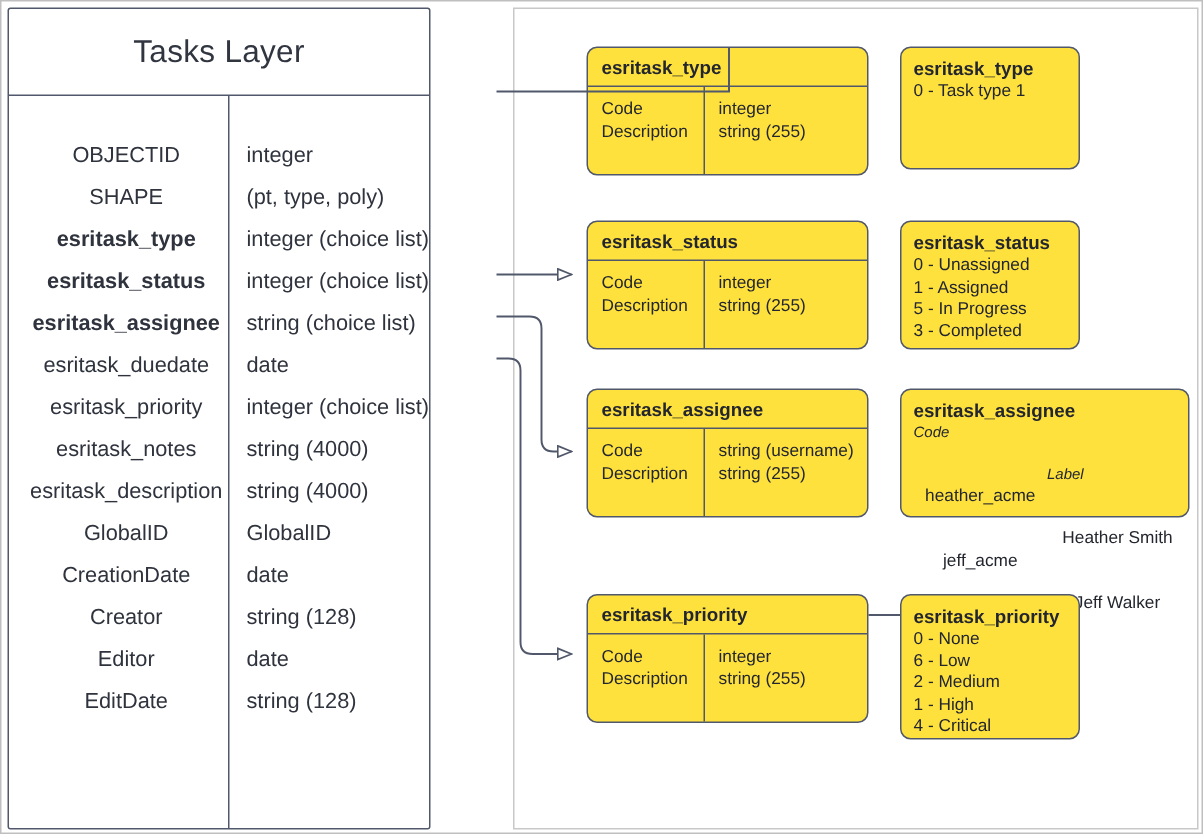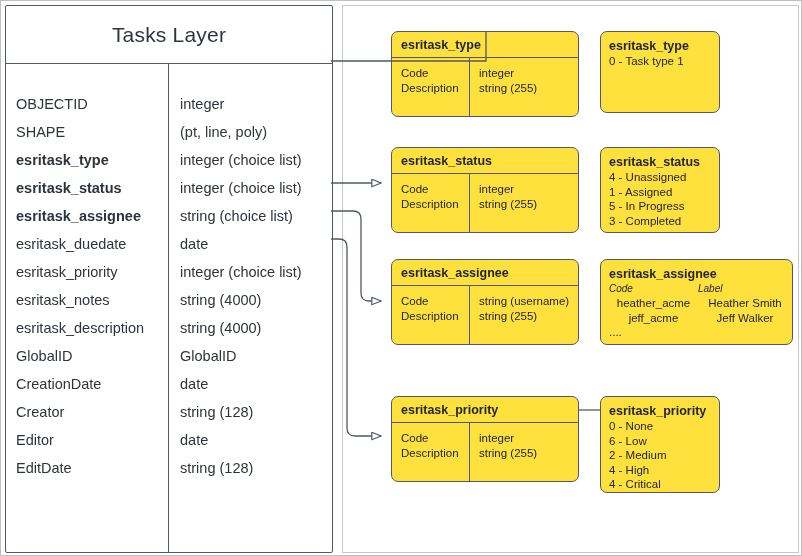--- a/index.html
+++ b/index.html
@@ -13,21 +13,21 @@
     position: relative;
     width: 802px; height: 556px;
     background: #ffffff;
     border: 1px solid #bfbfbf;
   }
 
   
   #tasks-layer {
     position: absolute;
     left: 4px; top: 4px;
-    width: 328px; height: 548px;
+    width: 282px; height: 548px;
     background: #ffffff;
     border: 1.6px solid #51586b;
     border-radius: 2px;
   }
   #tasks-layer-header {
     height: 58px;
     border-bottom: 1.6px solid #51586b;
     display: flex; align-items: center; justify-content: center;
   }
   #tasks-layer-header .title {
@@ -37,20 +37,21 @@
   }
   #tasks-layer-body {
     position: relative;
     height: calc(100% - 58px);
     display: flex;
   }
   .col-names {
     width: 163px;
     border-right: 1.6px solid #51586b;
     padding: 26px 0 0 10px;
+    text-align: center;
   }
   .col-types {
     flex: 1;
     padding: 26px 0 0 11px;
   }
   .field-row {
     height: 28px;
     line-height: 28px;
     font-size: 14.5px;
     color: #2f333d;
@@ -130,21 +131,21 @@
     display: flex;
   }
   .vbox .vpair {
     font-size: 11.5px;
     color: #23262e;
     line-height: 14.5px;
     display: flex;
     text-align: center;
   }
   .vbox .vc-code  { width: 89px; }
-  .vbox .vc-label { flex: 1; }
+  .vbox .vc-label { flex: 1; margin-top: 28px; }
 
   
   #connectors {
     position: absolute;
     left: 0; top: 0;
     width: 802px; height: 556px;
     pointer-events: none;
   }
 </style>
 </head>
@@ -168,21 +169,21 @@
           <div class="field-row">esritask_notes</div>
           <div class="field-row">esritask_description</div>
           <div class="field-row">GlobalID</div>
           <div class="field-row">CreationDate</div>
           <div class="field-row">Creator</div>
           <div class="field-row">Editor</div>
           <div class="field-row">EditDate</div>
         </div>
       <div class="col-types" id="col-types">
           <div class="field-row">integer</div>
-          <div class="field-row">(pt, line, poly)</div>
+          <div class="field-row">(pt, type, poly)</div>
           <div class="field-row">integer (choice list)</div>
           <div class="field-row">integer (choice list)</div>
           <div class="field-row">string (choice list)</div>
           <div class="field-row">date</div>
           <div class="field-row">integer (choice list)</div>
           <div class="field-row">string (4000)</div>
           <div class="field-row">string (4000)</div>
           <div class="field-row">GlobalID</div>
           <div class="field-row">date</div>
           <div class="field-row">string (128)</div>
@@ -253,21 +254,21 @@
   <div class="vbox" id="vbox-type" style="left:599px; top:30px; width:120px; height:82px;">
     <div class="vtitle">esritask_type</div>
     <div id="vlist-type">
         <div class="vitem">0 - Task type 1</div>
       </div>
   </div>
 
   <div class="vbox" id="vbox-status" style="left:599px; top:146px; width:120px; height:86px;">
     <div class="vtitle">esritask_status</div>
     <div id="vlist-status">
-        <div class="vitem">4 - Unassigned</div>
+        <div class="vitem">0 - Unassigned</div>
         <div class="vitem">1 - Assigned</div>
         <div class="vitem">5 - In Progress</div>
         <div class="vitem">3 - Completed</div>
       </div>
   </div>
 
   <div class="vbox" id="vbox-assignee" style="left:599px; top:258px; width:193px; height:86px;">
     <div class="vtitle">esritask_assignee</div>
     <div class="vpairhead">
       <span class="vc-code">Code</span>
@@ -285,21 +286,21 @@
       </div>
     <div class="vitem">....</div>
   </div>
 
   <div class="vbox" id="vbox-priority" style="left:599px; top:395px; width:120px; height:97px;">
     <div class="vtitle">esritask_priority</div>
     <div id="vlist-priority">
         <div class="vitem">0 - None</div>
         <div class="vitem">6 - Low</div>
         <div class="vitem">2 - Medium</div>
-        <div class="vitem">4 - High</div>
+        <div class="vitem">1 - High</div>
         <div class="vitem">4 - Critical</div>
       </div>
   </div>
 
   <svg id="connectors" viewBox="0 0 802 556" xmlns="http://www.w3.org/2000/svg">
     <defs>
       <marker id="arrow-open" markerWidth="11" markerHeight="9" refX="10" refY="4.5" orient="auto" markerUnits="userSpaceOnUse">
         <path d="M0.8,0.8 L10,4.5 L0.8,8.2 Z" fill="#ffffff" stroke="#51586b" stroke-width="1.2"></path>
       </marker>
     </defs>

